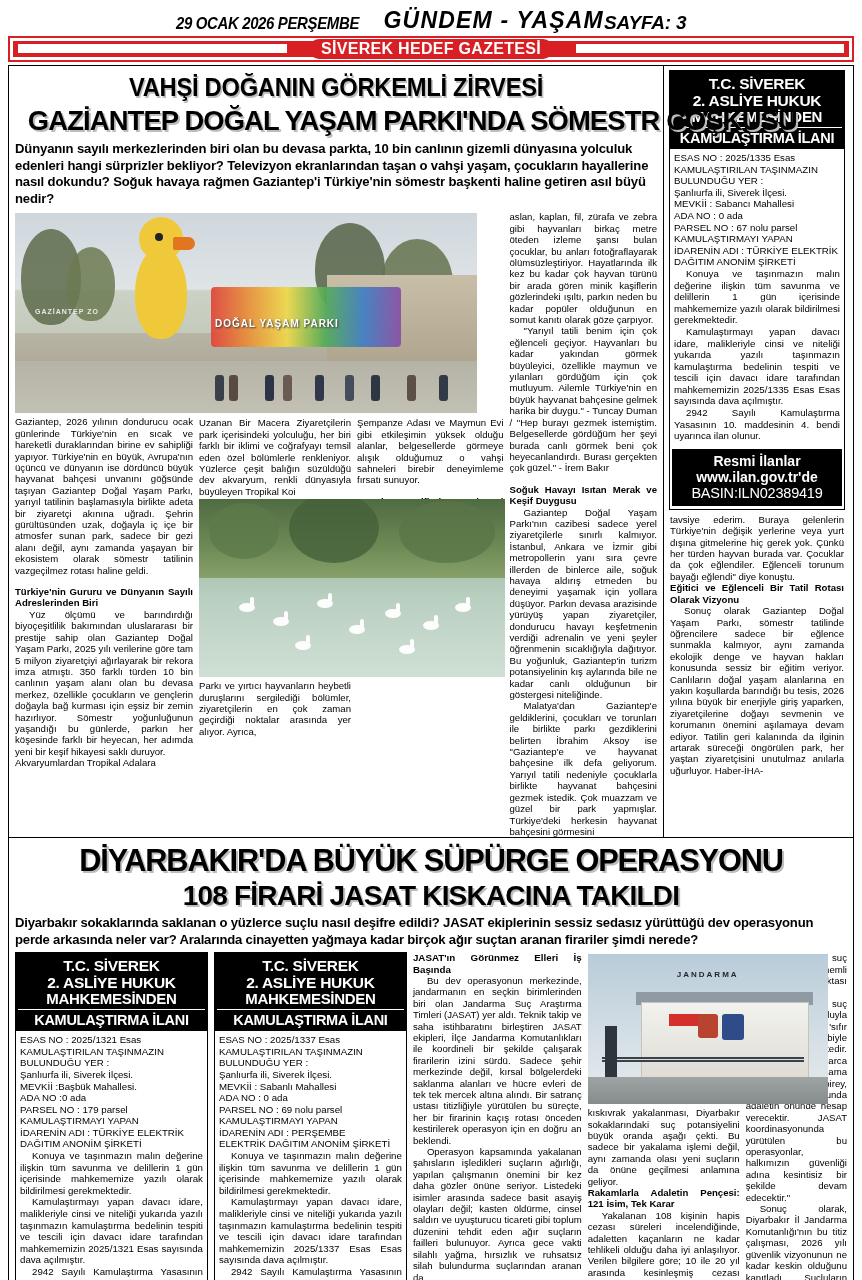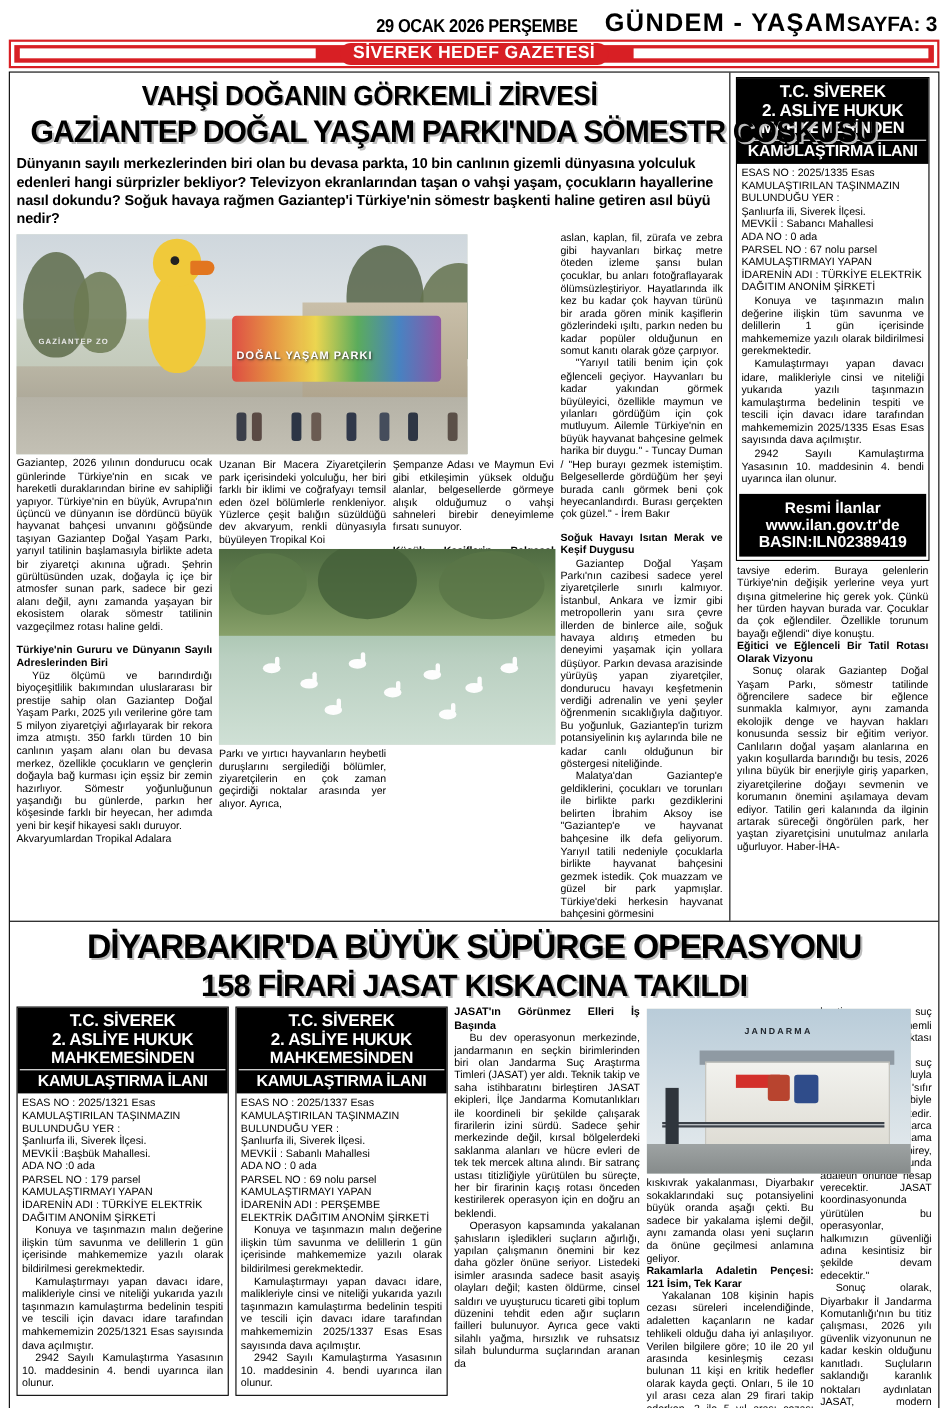--- a/index.html
+++ b/index.html
@@ -9,22 +9,22 @@
     height: 1280px;
     background: #ffffff;
     font-family: "Liberation Sans", sans-serif;
     color: #000;
     overflow: hidden;
   }
   .page { width:862px; height:1280px; position:relative; padding:0 8px; }
 
   
   .masthead {
-    display:flex; align-items:flex-end; justify-content:flex-end;
-    height:34px; padding: 2px 2px 0 2px;
+    display:flex; align-items:flex-end; justify-content:center;
+    height:34px; padding: 2px 2px 0 2px; font-style: italic;
   }
   .mast-date {
     font-family:"Liberation Sans Narrow","Liberation Sans",sans-serif;
     font-weight:bold; font-size:17px; letter-spacing:-0.4px;
     transform: scaleX(0.88); transform-origin:left bottom;
   }
   .mast-center {
     font-weight:bold; font-size:23px; letter-spacing:1.2px;
   }
   .mast-page { font-weight:bold; font-size:19px; letter-spacing:-0.2px; }
@@ -158,21 +158,21 @@
   .notice-head .l3 { font-weight:bold; font-size:14.5px; line-height:16px; letter-spacing:-0.3px; }
   .notice-body { padding:3px 4px 4px; font-size:9.7px; line-height:11.6px; text-align:justify; }
   .notice-body p { margin:0; }
   .notice-body p.ind { text-indent:12px; }
   .notice-foot {
     background:#000; color:#fff; text-align:center; padding:4px 2px;
     margin:3px 2px 3px;
   }
   .notice-foot .f1 { font-weight:bold; font-size:14px; line-height:16px; }
   .notice-foot .f2 { font-weight:bold; font-size:14px; line-height:16px; }
-  .notice-foot .f3 { font-weight:bold; font-size:14.5px; line-height:17px; letter-spacing:-0.2px; }
+  .notice-foot .f3 { font-weight:normal; font-size:14.5px; line-height:17px; letter-spacing:-0.2px; }
 
   .side-text { font-size:9.6px; line-height:11.4px; text-align:justify; padding:0 1px; }
   .side-text p { margin:0; text-indent:14px; }
   .side-text p.noind { text-indent:0; }
   .side-text b.sub { display:block; text-indent:0; }
 
   
   .story2 { border-top:1px solid #000; padding:2px 6px 4px; }
   .headline2a {
     text-align:center; font-weight:bold; font-size:31px; letter-spacing:-1.1px;
@@ -221,21 +221,21 @@
     <div class="story1">
 
       <div class="story1-main">
         <div class="kicker">VAHŞİ DOĞANIN GÖRKEMLİ ZİRVESİ</div>
         <div class="headline1">GAZİANTEP DOĞAL YAŞAM PARKI'NDA SÖMESTR COŞKUSU</div>
         <div class="lead1">Dünyanın sayılı merkezlerinden biri olan bu devasa parkta, 10 bin canlının gizemli dünyasına yolculuk edenleri hangi sürprizler bekliyor? Televizyon ekranlarından taşan o vahşi yaşam, çocukların hayallerine nasıl dokundu? Soğuk havaya rağmen Gaziantep'i Türkiye'nin sömestr başkenti haline getiren asıl büyü nedir?</div>
 
         <div class="s1-cols">
 
           <div class="s1-c s1-c1">
-            <div class="ph ph-zoo" style="width:410px;margin-left:0;">
+            <div class="ph ph-zoo" style="width:462px;margin-left:0;">
               <div class="zoo-sky"></div>
               <div class="zoo-ground"></div>
               <div class="zoo-path"></div>
               <div class="zoo-tree" style="left:6px;top:16px;width:60px;height:96px;"></div>
               <div class="zoo-tree" style="left:52px;top:34px;width:48px;height:74px;background:#6c7a52;"></div>
               <div class="zoo-tree" style="left:300px;top:10px;width:70px;height:92px;background:#566448;"></div>
               <div class="zoo-tree" style="left:366px;top:26px;width:72px;height:88px;background:#64724d;"></div>
               <div class="zoo-wall"></div>
               <div class="zoo-sign"></div>
               <div class="zoo-sign-txt">DOĞAL YAŞAM PARKI</div>
@@ -326,30 +326,31 @@
             <p class="ind">2942 Sayılı Kamulaştırma Yasasının 10. maddesinin 4. bendi uyarınca ilan olunur.</p>
           </div>
           <div class="notice-foot">
             <div class="f1">Resmi İlanlar</div>
             <div class="f2">www.ilan.gov.tr'de</div>
             <div class="f3">BASIN:ILN02389419</div>
           </div>
         </div>
 
         <div class="side-text">
-          <p class="noind">tavsiye ederim. Buraya gelenlerin Türkiye'nin değişik yerlerine veya yurt dışına gitmelerine hiç gerek yok. Çünkü her türden hayvan burada var. Çocuklar da çok eğlendiler. Özellikle torunum bayağı eğlendi" diye konuştu.</p>
+          <p class="noind">tavsiye ederim. Buraya gelenlerin Türkiye'nin değişik yerlerine veya yurt dışına gitmelerine hiç gerek yok. Çünkü her türden hayvan burada var. Çocuklar da çok eğlendiler. Eğlenceli torunum bayağı eğlendi" diye konuştu.</p>
           <b class="sub">Eğitici ve Eğlenceli Bir Tatil Rotası Olarak Vizyonu</b>
           <p>Sonuç olarak Gaziantep Doğal Yaşam Parkı, sömestr tatilinde öğrencilere sadece bir eğlence sunmakla kalmıyor, aynı zamanda ekolojik denge ve hayvan hakları konusunda sessiz bir eğitim veriyor. Canlıların doğal yaşam alanlarına en yakın koşullarda barındığı bu tesis, 2026 yılına büyük bir enerjiyle giriş yaparken, ziyaretçilerine doğayı sevmenin ve korumanın önemini aşılamaya devam ediyor. Tatilin geri kalanında da ilginin artarak süreceği öngörülen park, her yaştan ziyaretçisini unutulmaz anılarla uğurluyor. Haber-İHA-</p>
         </div>
       </div>
     </div>
 
     <div class="story2">
       <div class="headline2a">DİYARBAKIR'DA BÜYÜK SÜPÜRGE OPERASYONU</div>
-      <div class="headline2b">158 FİRARİ JASAT KISKACINA TAKILDI</div>
+      <div class="headline2b">108 FİRARİ JASAT KISKACINA TAKILDI</div>
+      <div class="lead2">Diyarbakır sokaklarında saklanan o yüzlerce suçlu nasıl deşifre edildi? JASAT ekiplerinin sessiz sedasız yürüttüğü dev operasyonun perde arkasında neler var? Aralarında cinayetten yağmaya kadar birçok ağır suçtan aranan firariler şimdi nerede?</div>
 
       <div class="s2-cols">
 
         <div class="w1">
           <div class="notice">
             <div class="notice-head">
               <div class="l1">T.C. SİVEREK</div>
               <div class="l1">2. ASLİYE HUKUK</div>
               <div class="l2">MAHKEMESİNDEN</div>
               <div class="l3">KAMULAŞTIRMA İLANI</div>

